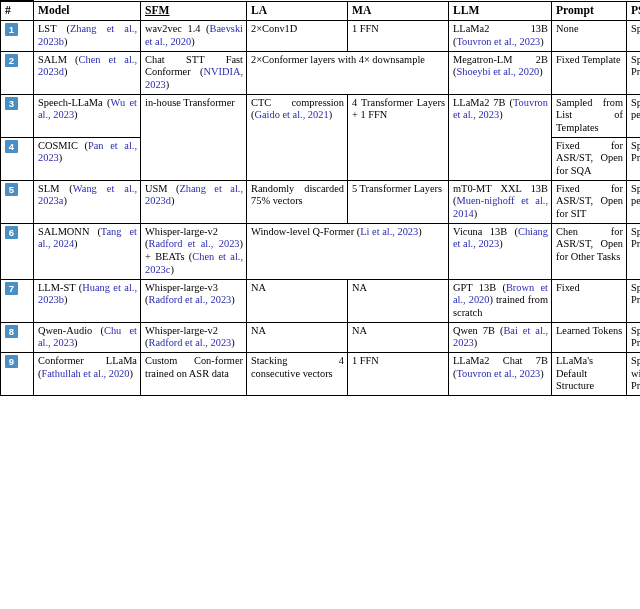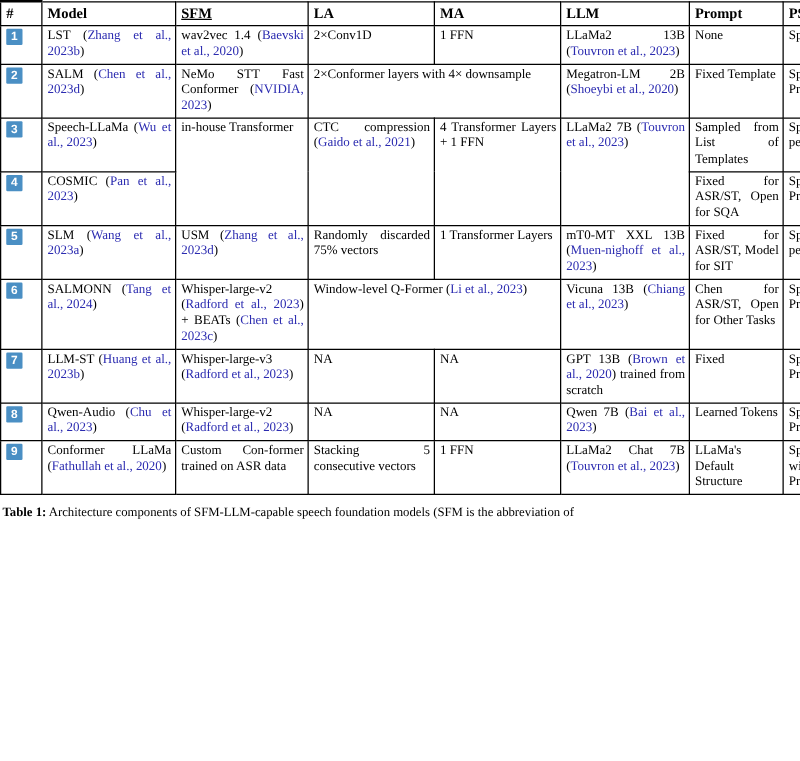--- a/index.html
+++ b/index.html
@@ -121,21 +121,21 @@
         <td><span>LLaMa2 13B (</span><span class="cite">Touvron et al., 2023</span><span>)</span></td>
         <td>None</td>
         <td>Speech Only</td>
       </tr>
 
       <tr>
         <td class="num">
           <span class="badge">2</span>
         </td>
         <td><span>SALM (</span><span class="cite">Chen et al., 2023d</span><span>)</span></td>
-        <td><span>NeMo STT Fast Conformer (</span><span class="cite">NVIDIA, 2023</span><span>)</span></td>
+        <td><span>Chat STT Fast Conformer (</span><span class="cite">NVIDIA, 2023</span><span>)</span></td>
         <td colspan="2">2×Conformer layers with 4× downsample</td>
         <td><span>Megatron-LM 2B (</span><span class="cite">Shoeybi et al., 2020</span><span>)</span></td>
         <td>Fixed Template</td>
         <td>Speech Prepended</td>
       </tr>
 
       <tr>
         <td class="num">
           <span class="badge">3</span>
         </td>
@@ -157,23 +157,23 @@
         <td>Speech Prepended</td>
       </tr>
 
       <tr>
         <td class="num">
           <span class="badge">5</span>
         </td>
         <td><span>SLM (</span><span class="cite">Wang et al., 2023a</span><span>)</span></td>
         <td><span>USM (</span><span class="cite">Zhang et al., 2023d</span><span>)</span></td>
         <td>Randomly discarded 75% vectors</td>
-        <td>1 Transformer Layers</td>
-        <td><span>mT0-MT XXL 13B (</span><span class="cite">Muen-nighoff et al., 2023</span><span>)</span></td>
-        <td>Fixed for ASR/ST, Model for SIT</td>
+        <td>5 Transformer Layers</td>
+        <td><span>mT0-MT XXL 13B (</span><span class="cite">Muen-nighoff et al., 2014</span><span>)</span></td>
+        <td>Fixed for ASR/ST, Open for SIT</td>
         <td>Speech Ap-pended</td>
       </tr>
 
       <tr>
         <td class="num">
           <span class="badge">6</span>
         </td>
         <td><span>SALMONN (</span><span class="cite">Tang et al., 2024</span><span>)</span></td>
         <td><span>Whisper-large-v2 (</span><span class="cite">Radford et al., 2023</span><span>) + BEATs (</span><span class="cite">Chen et al., 2023c</span><span>)</span></td>
         <td colspan="2" class="mid"><span>Window-level Q-Former (</span><span class="cite">Li et al., 2023</span><span>)</span></td>
@@ -207,25 +207,24 @@
         <td>Learned Tokens</td>
         <td>Speech Prepended</td>
       </tr>
 
       <tr class="last-row">
         <td class="num">
           <span class="badge">9</span>
         </td>
         <td><span>Conformer LLaMa (</span><span class="cite">Fathullah et al., 2020</span><span>)</span></td>
         <td>Custom Con-former trained on ASR data</td>
-        <td>Stacking 5 consecutive vectors</td>
+        <td>Stacking 4 consecutive vectors</td>
         <td>1 FFN</td>
         <td><span>LLaMa2 Chat 7B (</span><span class="cite">Touvron et al., 2023</span><span>)</span></td>
         <td>LLaMa's Default Structure</td>
         <td>Speech Placed within the Prompt</td>
       </tr>
 
     </tbody>
   </table>
 
-  <div class="caption"><b>Table 1:</b><span> Architecture components of SFM-LLM-capable speech foundation models (SFM is the abbreviation of</span></div>
 
 </div>
 
 </body></html>

